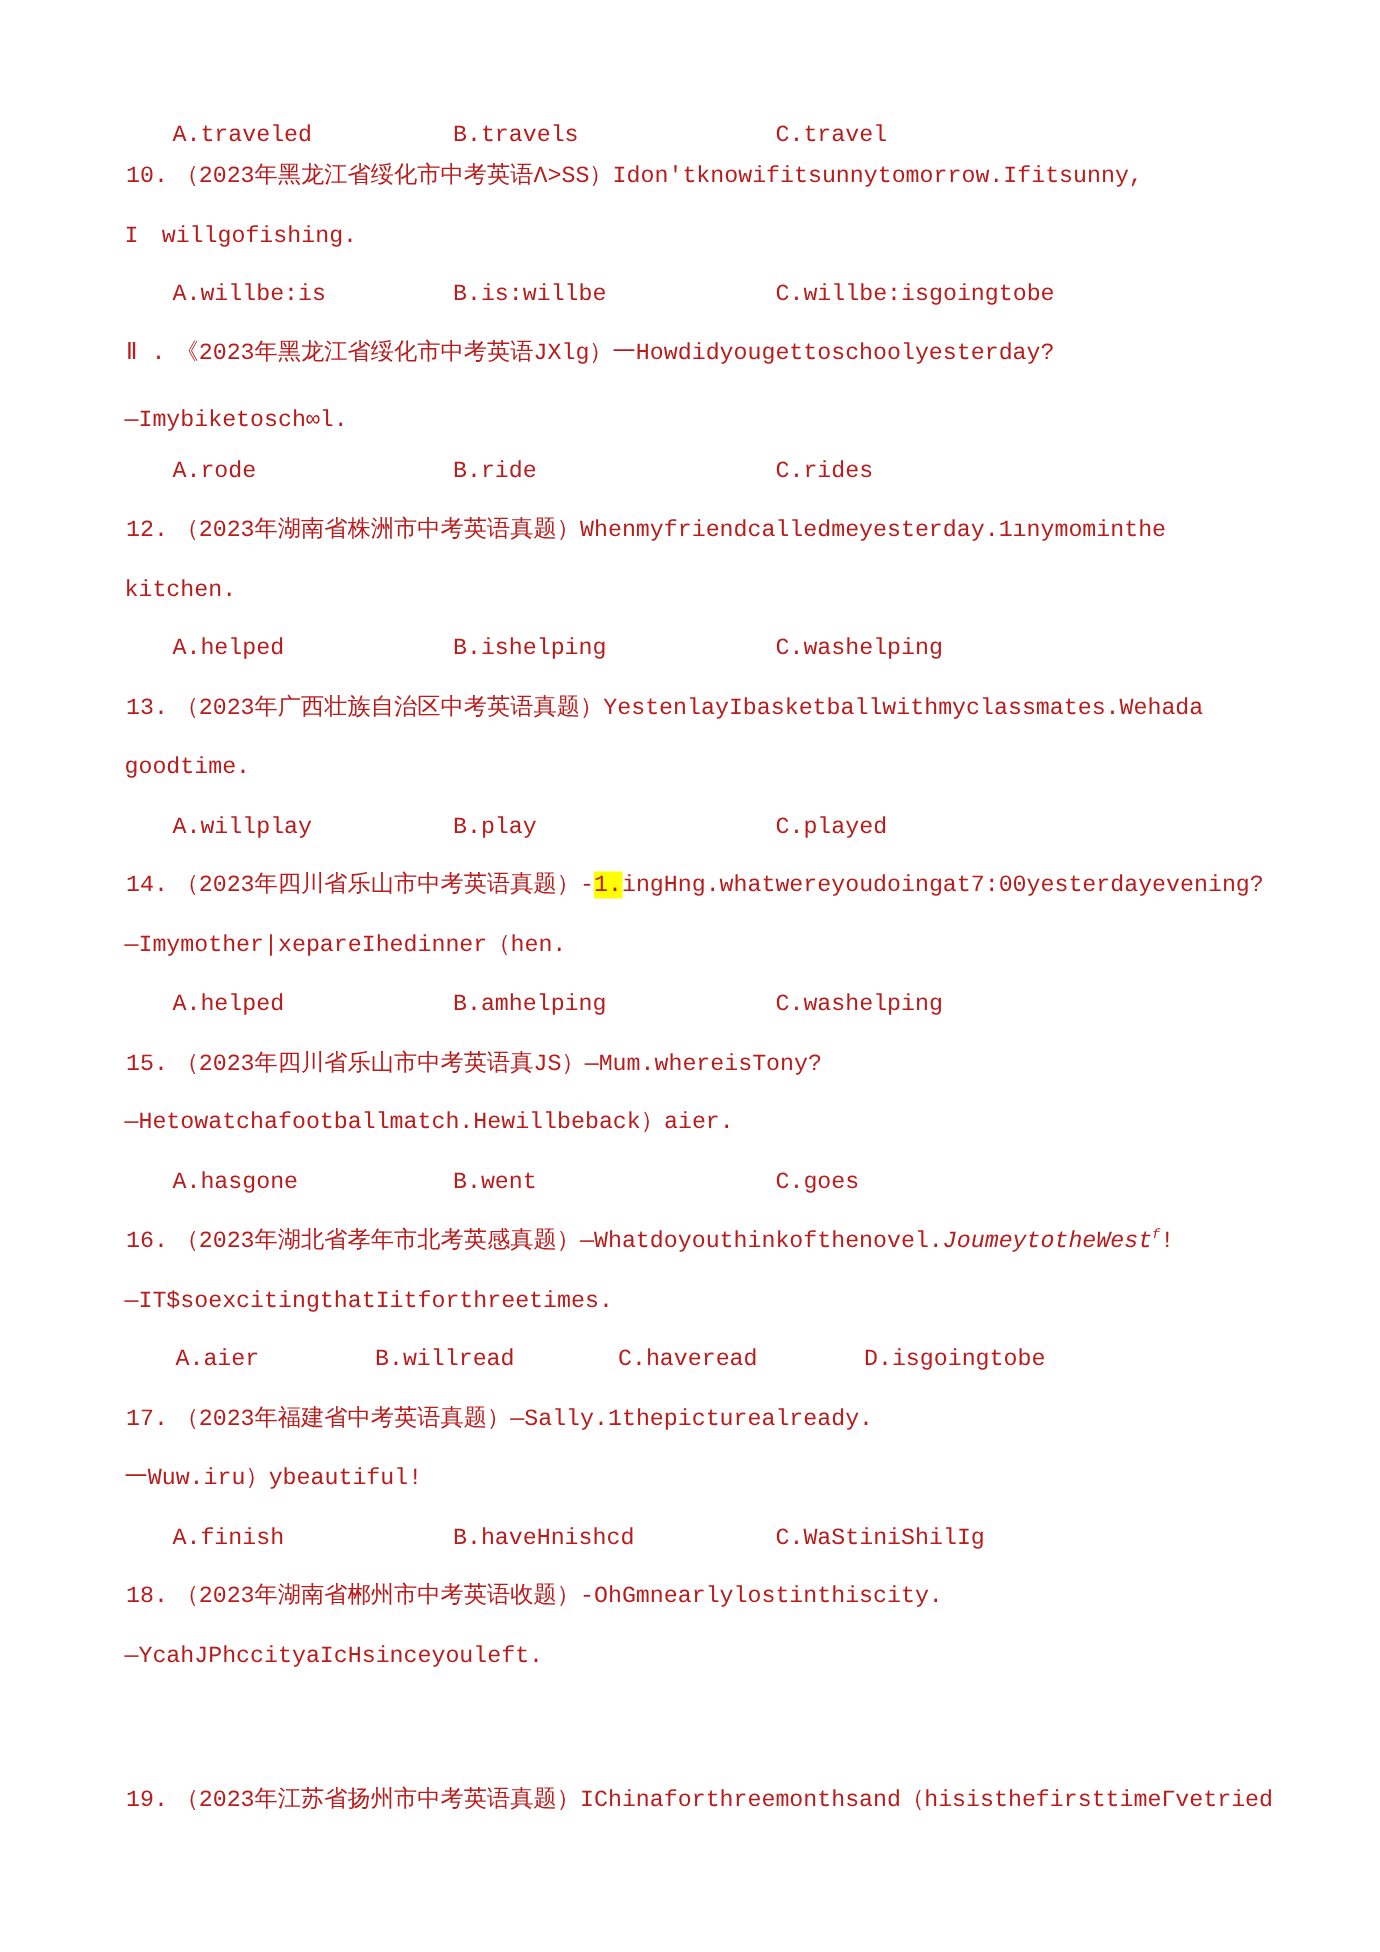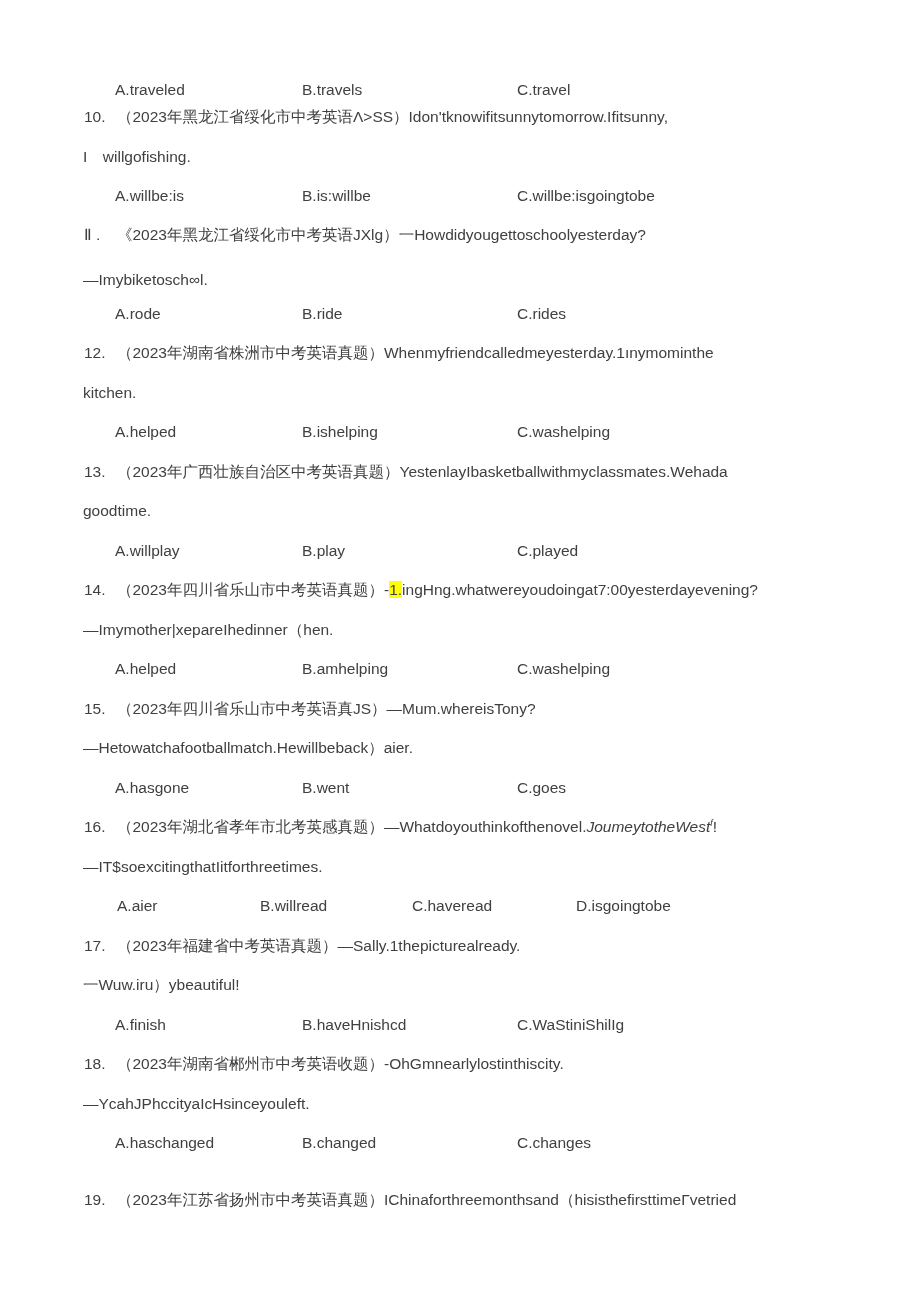--- a/index.html
+++ b/index.html
@@ -1,34 +1,34 @@
 <!DOCTYPE html>
 <html><head>
 <meta charset="utf-8">
 <style>
   html,body{margin:0;padding:0;background:#ffffff;}
   .page{
     position:relative;
     width:920px;height:1301px;
     background:#ffffff;
-    font-family:Liberation Sans, sans-serif;
+    font-family:Liberation Mono, monospace;
     font-size:15.5px;
     line-height:20px;
-    color:#404040;
+    color:#b91c1c;
     overflow:hidden;
   }
   .line{position:absolute;left:0;width:920px;height:20px;white-space:nowrap;}
   .num{position:absolute;left:84px;}
   .qt{position:absolute;left:117px;}
   .cont{position:absolute;left:83px;}
   .colA{position:absolute;left:115px;}
   .colB{position:absolute;left:302px;}
   .colC{position:absolute;left:517px;}
   .colA4{position:absolute;left:117px;}
-  .colB4{position:absolute;left:260px;}
+  .colB4{position:absolute;left:250px;}
   .colC4{position:absolute;left:412px;}
   .colD4{position:absolute;left:576px;}
   .hl{background:#ffff00;}
   .it{font-style:italic;}
   .sup{font-size:9px;position:relative;top:-6px;}
 </style>
 </head>
 <body>
 
 <div class="page">
@@ -144,24 +144,19 @@
     <span class="cont">一Wuw.iru）ybeautiful!</span>
   </div>
 
   <div class="line" style="top:1054px">
     <span class="num">18.</span>
     <span class="qt">（2023年湖南省郴州市中考英语收题）-OhGmnearlylostinthiscity.</span>
   </div>
   <div class="line" style="top:1094px">
     <span class="cont">—YcahJPhccityaIcHsinceyouleft.</span>
   </div>
-  <div class="line" style="top:1133px">
-    <span class="colA">A.haschanged</span>
-    <span class="colB">B.changed</span>
-    <span class="colC">C.changes</span>
-  </div>
 
   <div class="line" style="top:1190px">
     <span class="num">19.</span>
     <span class="qt">（2023年江苏省扬州市中考英语真题）IChinaforthreemonthsand（hisisthefirsttimeΓvetried</span>
   </div>
 
 </div>
 
 </body></html>

